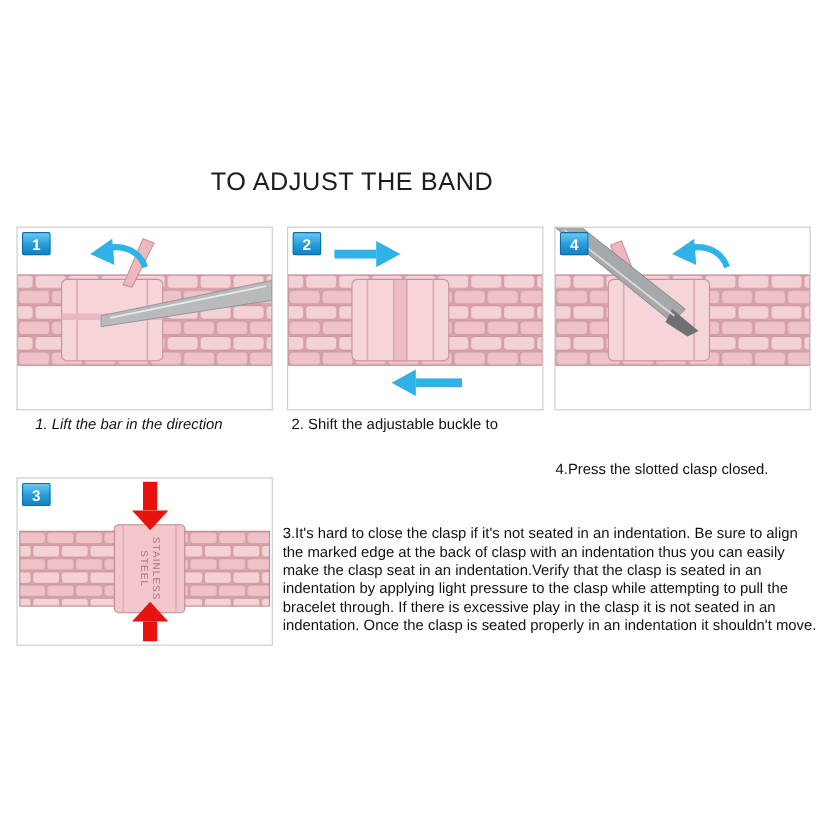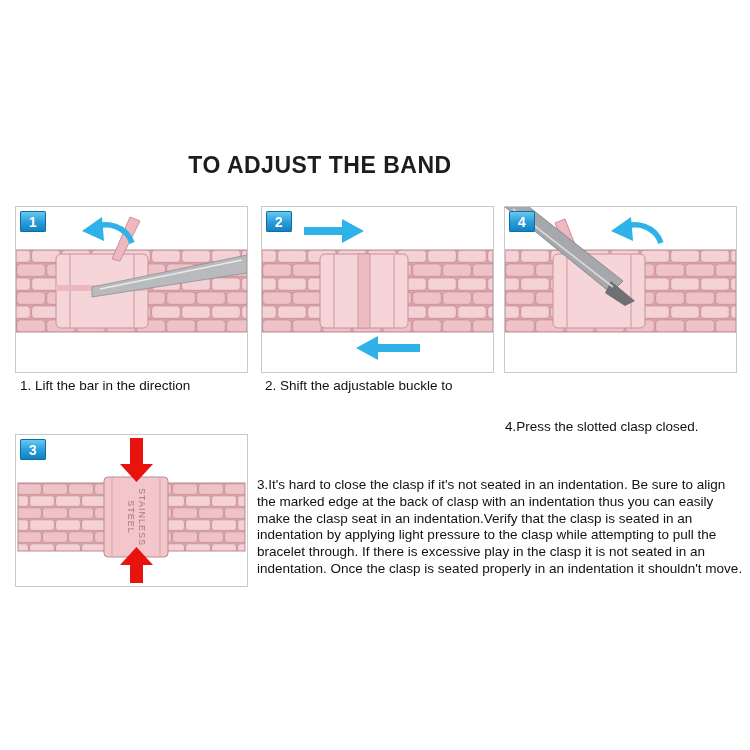--- a/index.html
+++ b/index.html
@@ -4,21 +4,21 @@
 <style>
   * { margin:0; padding:0; box-sizing:border-box; }
   html,body { background:#ffffff; }
   body {
     width:750px; height:750px; position:relative; overflow:hidden;
     font-family:"Liberation Sans", sans-serif; color:#111;
   }
   .stage { position:absolute; left:0; top:0; width:750px; height:750px; background:#fff; }
   .title {
     position:absolute; left:0; top:152px; width:640px; text-align:center;
-    font-size:23px; font-weight:bold; letter-spacing:0.5px; color:#1d1d1d;
+    font-size:23px; font-weight:normal; letter-spacing:0.5px; color:#1d1d1d;
   }
   .panel {
     position:absolute; background:#fff; border:1px solid #c9c9c9;
   }
   .panel svg { position:absolute; left:0; top:0; width:100%; height:100%; display:block; }
   .badge {
     position:absolute; top:4px; left:4px; width:26px; height:21px; z-index:5;
     background:linear-gradient(180deg,#6fcdf2 0%, #2b9fdb 50%, #0f7fc0 100%);
     color:#fff; font-weight:bold; font-size:14px; border-radius:2px;
     display:flex; align-items:center; justify-content:center;
@@ -126,21 +126,21 @@
         <polygon points="106,74 130,94 120,99 100,86" fill="#6e7073"></polygon>
         <line x1="8" y1="2" x2="108" y2="80" stroke="#d9dadc" stroke-width="1.6"></line>
       </g>
       <g>
         <path d="M156,36 A27,27 0 0 0 116,22" fill="none" stroke="#2eb2e8" stroke-width="5.5"></path>
         <polygon points="126,10 106,24 128,34" fill="#2eb2e8"></polygon>
       </g>
     </svg>
   </div>
 
-  <div class="caption" style="left:20px; top:377px;">
+  <div class="caption" style="left:32px; top:377px;font-style:italic;">
     <div>1. Lift the bar in the direction</div>
   </div>
   <div class="caption" style="left:265px; top:377px;">
     <div>2. Shift the adjustable buckle to</div>
   </div>
   <div class="caption" style="left:505px; top:377px;margin-top:41px;">
     <div>4.Press the slotted clasp closed.</div>
   </div>
 
   <div class="panel" style="left:15px; top:434px; width:233px; height:153px;">

